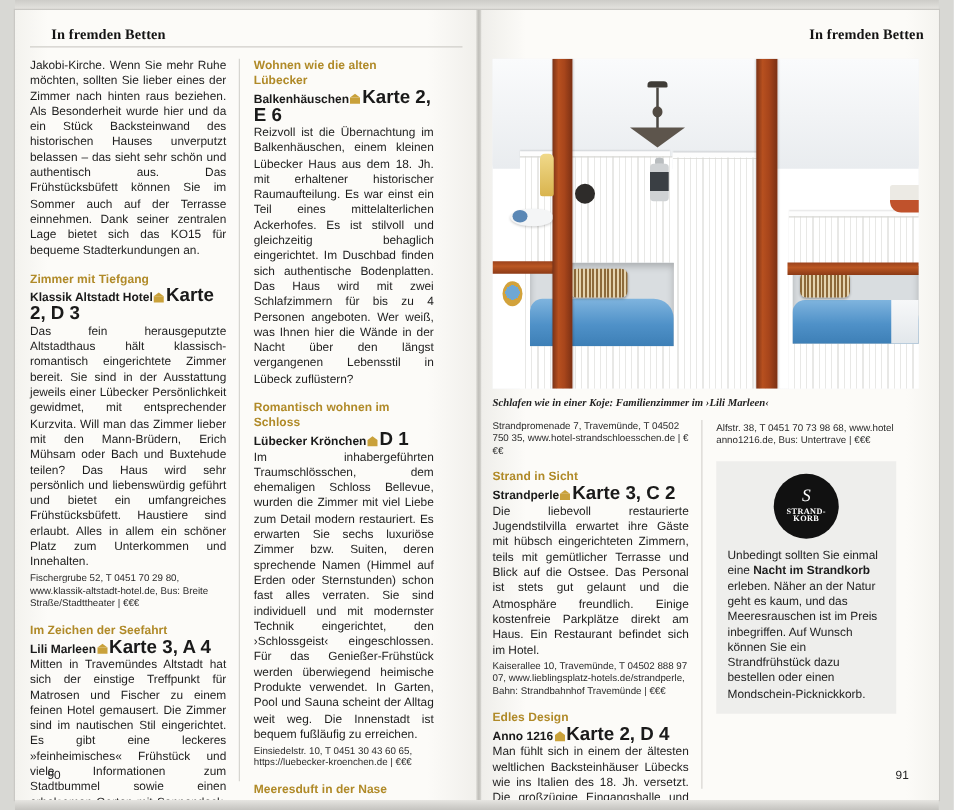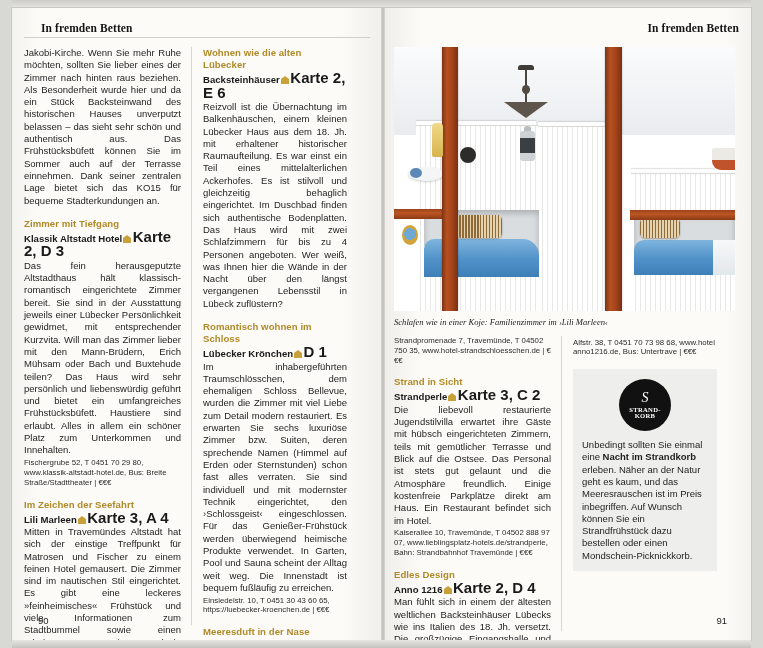--- a/index.html
+++ b/index.html
@@ -144,20 +144,21 @@
     overflow: hidden;
     background: #f2f4f6;
   }
   .caption {
     font-family: "Liberation Serif", serif;
     font-style: italic;
     font-size: 8.6px;
     color: #222;
     margin-top: 6px;
     margin-bottom: 9px;
+    font-weight: bold;
   }
 
   
   .ph-ceiling {
     position: absolute; left:0; top:0; width:100%; height:100%;
     background: linear-gradient(to bottom, #f6f7f8 0%, #eef0f2 28%, #e6e9ec 32%, #ffffff 33%, #ffffff 100%);
   }
   .ph-upperwall {
     position: absolute; left:0; top:0; width:100%; height:88px;
     background: linear-gradient(to bottom,#fafbfc,#e9ecef);
@@ -335,21 +336,21 @@
             <span class="entryname">Lili Marleen</span><span class="house-icon"></span><span class="mapref">Karte 3, A 4</span>
           </div>
           <p class="body">Mitten in Travemündes Altstadt hat sich der einstige Treffpunkt für Matrosen und Fischer zu einem feinen Hotel gemausert. Die Zimmer sind im nautischen Stil eingerichtet. Es gibt eine leckeres »feinheimisches« Frühstück und viele Informationen zum Stadtbummel sowie einen erholsamen Garten mit Sonnendeck, Liegestühlen und Strandkorb. Das Besondere ist ein Aufenthaltsraum im Kapitänshaus mit Bibliothek und Teestation sowie ein Spielzimmer für Kinder unter dem Dach.</p>
 
         </div>
 
         <div class="col r">
 
           <div class="kicker">Wohnen wie die alten Lübecker</div>
           <div class="entryline">
-            <span class="entryname">Backsteinhäuser</span><span class="house-icon"></span><span class="mapref">Karte 2, E 6</span>
+            <span class="entryname">Balkenhäuschen</span><span class="house-icon"></span><span class="mapref">Karte 2, E 6</span>
           </div>
           <p class="body">Reizvoll ist die Übernachtung im Balkenhäuschen, einem kleinen Lübecker Haus aus dem 18. Jh. mit erhaltener historischer Raumaufteilung. Es war einst ein Teil eines mittelalterlichen Ackerhofes. Es ist stilvoll und gleichzeitig behaglich eingerichtet. Im Duschbad finden sich authentische Bodenplatten. Das Haus wird mit zwei Schlafzimmern für bis zu 4 Personen angeboten. Wer weiß, was Ihnen hier die Wände in der Nacht über den längst vergangenen Lebensstil in Lübeck zuflüstern?</p>
 
           <div class="kicker">Romantisch wohnen im Schloss</div>
           <div class="entryline">
             <span class="entryname">Lübecker Krönchen</span><span class="house-icon"></span><span class="mapref">D 1</span>
           </div>
           <p class="body">Im inhabergeführten Traumschlösschen, dem ehemaligen Schloss Bellevue, wurden die Zimmer mit viel Liebe zum Detail modern restauriert. Es erwarten Sie sechs luxuriöse Zimmer bzw. Suiten, deren sprechende Namen (Himmel auf Erden oder Sternstunden) schon fast alles verraten. Sie sind individuell und mit modernster Technik eingerichtet, den ›Schlossgeist‹ eingeschlossen. Für das Genießer-Frühstück werden überwiegend heimische Produkte verwendet. In Garten, Pool und Sauna scheint der Alltag weit weg. Die Innenstadt ist bequem fußläufig zu erreichen.</p>
           <div class="meta">Einsiedelstr. 10, T 0451 30 43 60 65, https://luebecker-kroenchen.de | €€€</div>
 

